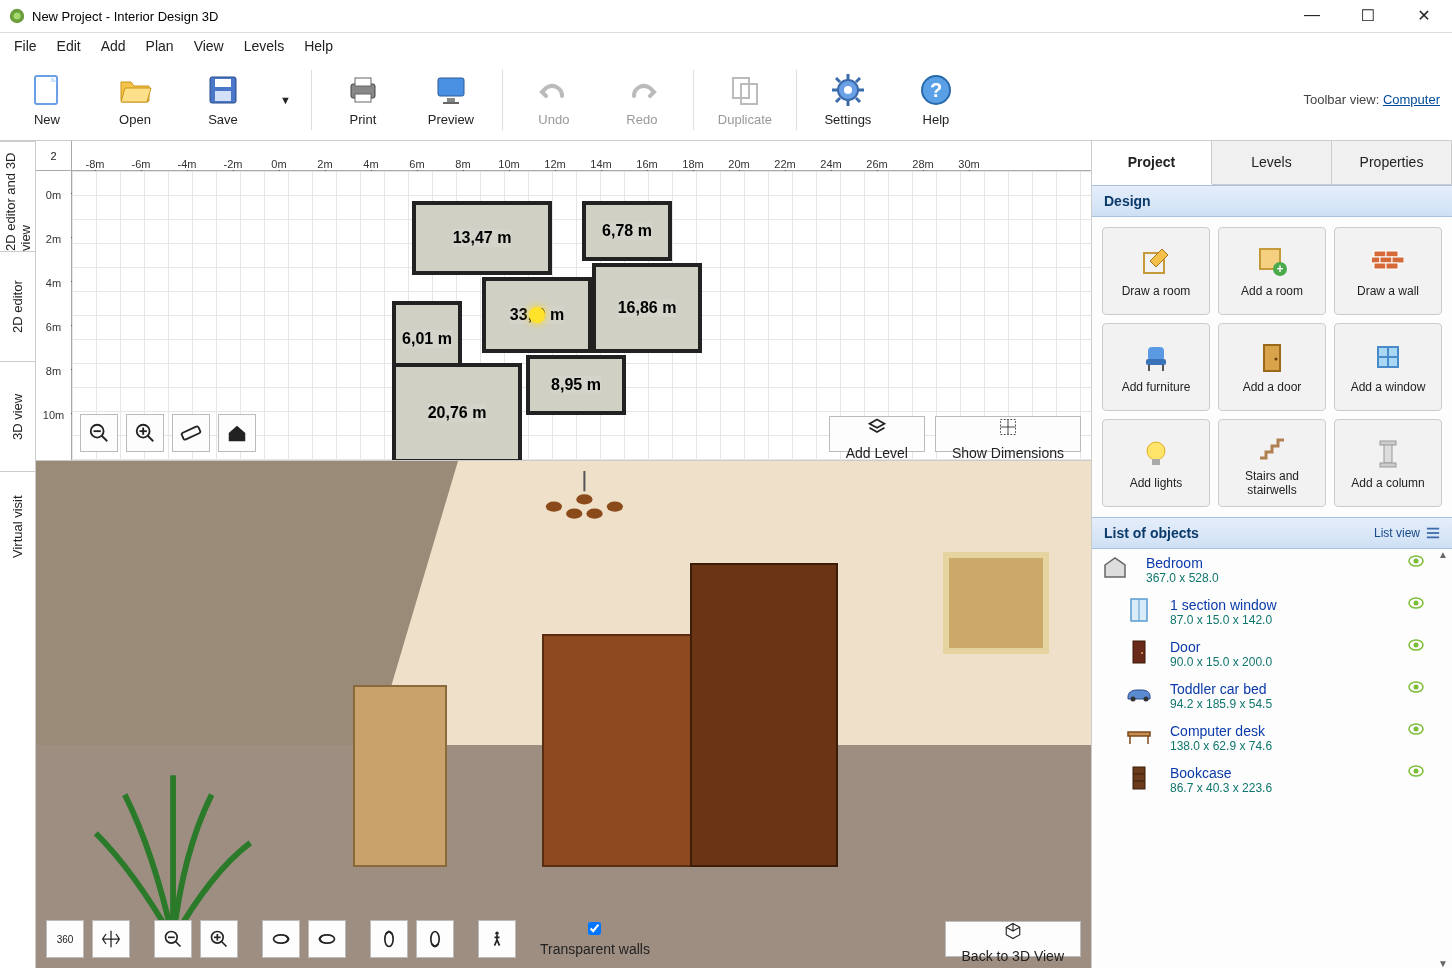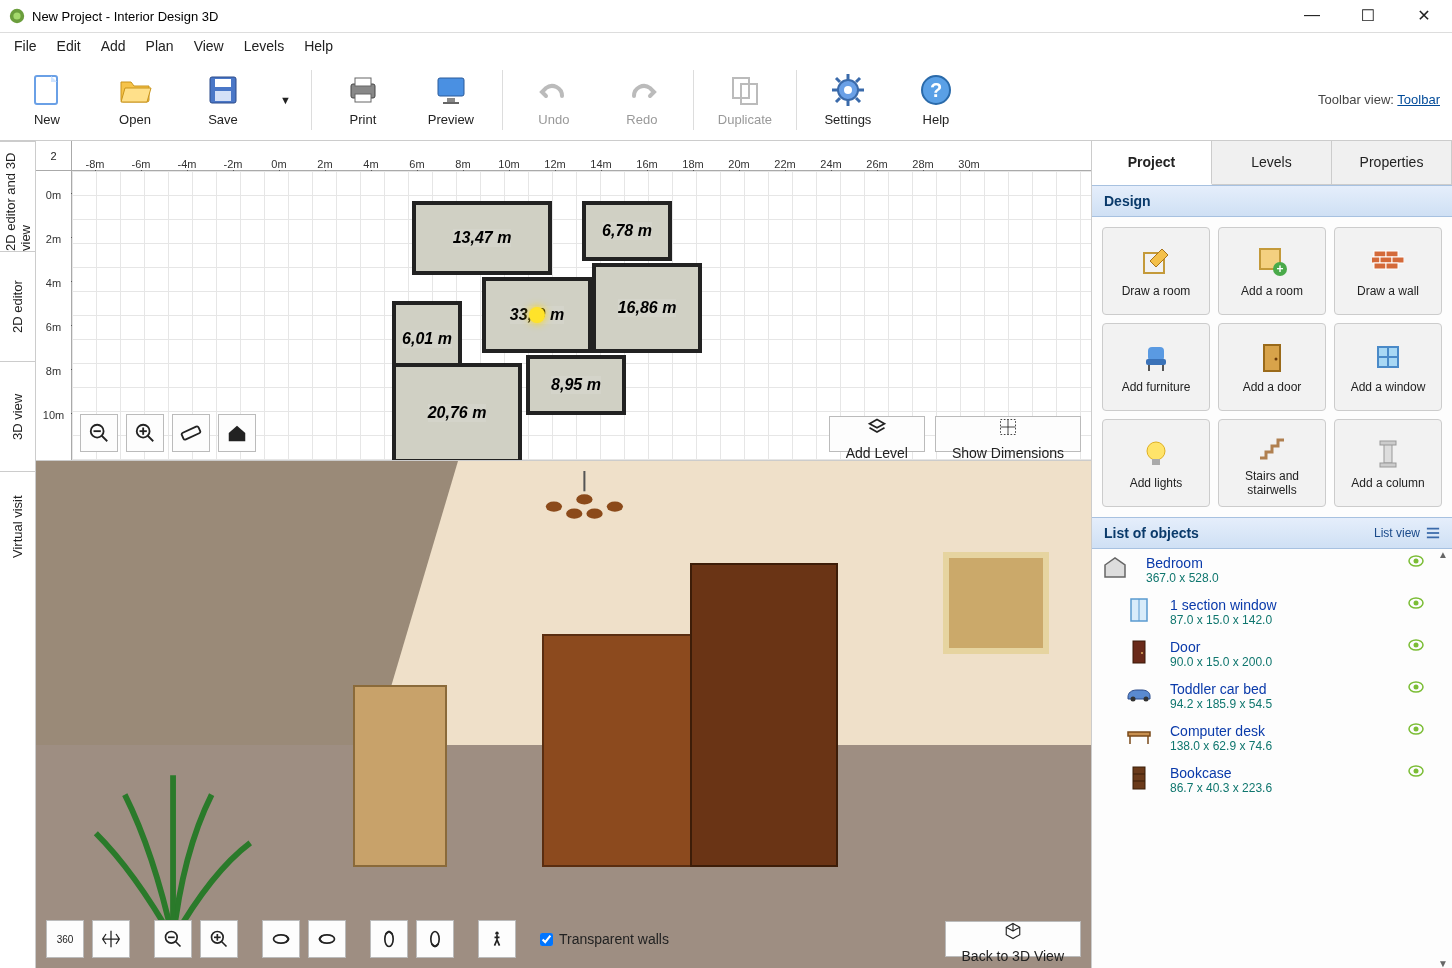--- a/index.html
+++ b/index.html
@@ -41,21 +41,21 @@
 .ruler-h span { flex:0 0 46px; text-align:center; position:relative; }
 .ruler-h span::after { content:""; position:absolute; bottom:-6px; left:50%; width:1px; height:6px; background:#555; }
 .ruler-v { position:absolute; top:30px; left:0; width:36px; bottom:0; background:#fff; border-right:1px solid #aaa; display:flex; flex-direction:column; font-size:11px; color:#333; }
 .ruler-v span { flex:0 0 44px; text-align:center; padding-top:18px; position:relative; }
 .ruler-v span::after { content:""; position:absolute; right:-6px; top:50%; height:1px; width:6px; background:#555; }
 .ruler-corner { position:absolute; top:0; left:0; width:36px; height:30px; background:#fff; border-right:1px solid #aaa; border-bottom:1px solid #aaa; display:flex; align-items:center; justify-content:center; font-size:11px; }
 
 .canvas2d { position:absolute; top:30px; left:36px; right:0; bottom:0; background:#fff; background-image: linear-gradient(#e6e6e6 1px, transparent 1px), linear-gradient(90deg, #e6e6e6 1px, transparent 1px); background-size: 24px 24px; overflow:hidden; }
 .floorplan { position:absolute; top:30px; left:320px; width:320px; height:280px; }
 .room { position:absolute; border:4px solid #222; background:#d0d0c4; display:flex; align-items:center; justify-content:center; font-size:16px; color:#000; }
-.room-label { font-weight:bold; background:rgba(255,255,255,0.1);font-style:italic; }
+.room-label { font-weight:bold; background:rgba(255,255,255,0.1); }
 
 .view2d-controls { position:absolute; bottom:8px; left:44px; display:flex; gap:8px; }
 .sq-btn { width:38px; height:38px; border:1px solid #bbb; background:#fdfdfd; display:flex; align-items:center; justify-content:center; cursor:pointer; font-size:18px; }
 
 .view2d-right-controls { position:absolute; bottom:8px; right:10px; display:flex; gap:10px; }
 .pill-btn { height:36px; padding:0 16px; border:1px solid #bbb; background:#fdfdfd; display:flex; align-items:center; gap:8px; cursor:pointer; font-size:14px;flex-direction:column; }
 
 
 .view3d-wrap { flex:1; position:relative; background:#b0a088; overflow:hidden; }
 .view3d-scene { position:absolute; inset:0; }
@@ -63,21 +63,21 @@
 .wall-left { position:absolute; top:0; left:0; width:40%; height:56%; background:#9a8a78; clip-path: polygon(0 0, 100% 0, 80% 100%, 0 100%); }
 .ceiling { position:absolute; top:0; left:0; right:0; height:8%; background:#fdfbf6; }
 .floor3d { position:absolute; bottom:0; left:0; right:0; height:44%; background:#9e8e82; }
 .furn-cab { position:absolute; left:48%; bottom:20%; width:28%; height:46%; background:#8c4a1e; border:2px solid #5a2d10; }
 .furn-cab2 { position:absolute; left:62%; bottom:20%; width:14%; height:60%; background:#6a3415; border:2px solid #3d1d08; }
 .pic-frame { position:absolute; right:4%; top:18%; width:10%; height:20%; background:#cba96a; border:6px solid #e6d4a0; }
 .door3d { position:absolute; left:30%; bottom:20%; width:9%; height:36%; background:#c8a26a; border:2px solid #8a6a3a; }
 .plant { position:absolute; left:2%; bottom:4%; width:22%; height:38%; }
 
 .view3d-controls { position:absolute; bottom:10px; left:10px; right:10px; height:40px; display:flex; align-items:center; gap:8px; }
-.cb-wrap { display:flex; align-items:center; gap:6px; margin-left:16px; font-size:14px; }
+.cb-wrap { display:flex; align-items:center; gap:6px; margin-left:16px; font-size:14px;flex-direction:column; }
 .spacer { flex:1; }
 
 
 .right-panel { width: 360px; display:flex; flex-direction:column; background:#fdfdfd; }
 .tabs { display:flex; border-bottom:1px solid #ccc; }
 .tab { flex:1; text-align:center; padding:13px 0; font-size:14px; cursor:pointer; background:#f0f0f0; border-right:1px solid #ccc; }
 .tab.active { background:#fff; font-weight:bold; border-bottom:2px solid #fff; margin-bottom:-1px; }
 
 .section-hdr { background: linear-gradient(#e5eefb, #cfe0f4); border-top:1px solid #a7c1e0; border-bottom:1px solid #a7c1e0; padding:7px 12px; font-weight:bold; font-size:14px; color:#0a3a6a; display:flex; align-items:center; }
 .section-hdr .right { margin-left:auto; font-weight:normal; font-size:12px; color:#1a4a8a; display:flex; align-items:center; gap:6px; cursor:pointer; }
@@ -239,21 +239,21 @@
           <svg width="36" height="36" viewBox="0 0 36 36">
             <circle cx="18" cy="18" r="14" fill="#5aa0e6" stroke="#2a6aaa" stroke-width="2"></circle>
             <text x="18" y="25" text-anchor="middle" font-size="20" font-weight="bold" fill="#fff">?</text>
           </svg>
         </span>
       <span>Help</span>
     </div>
   </div>
   <div class="toolbar-view">
     <span>Toolbar view:</span>
-    <a>Toolbar</a>
+    <a>Computer</a>
   </div>
 </div>
 
 <div class="main">
 
   <div class="left-tabs">
     <div class="left-tab active">2D editor and 3D view</div>
     <div class="left-tab">2D editor</div>
     <div class="left-tab">3D view</div>
     <div class="left-tab">Virtual visit</div>

